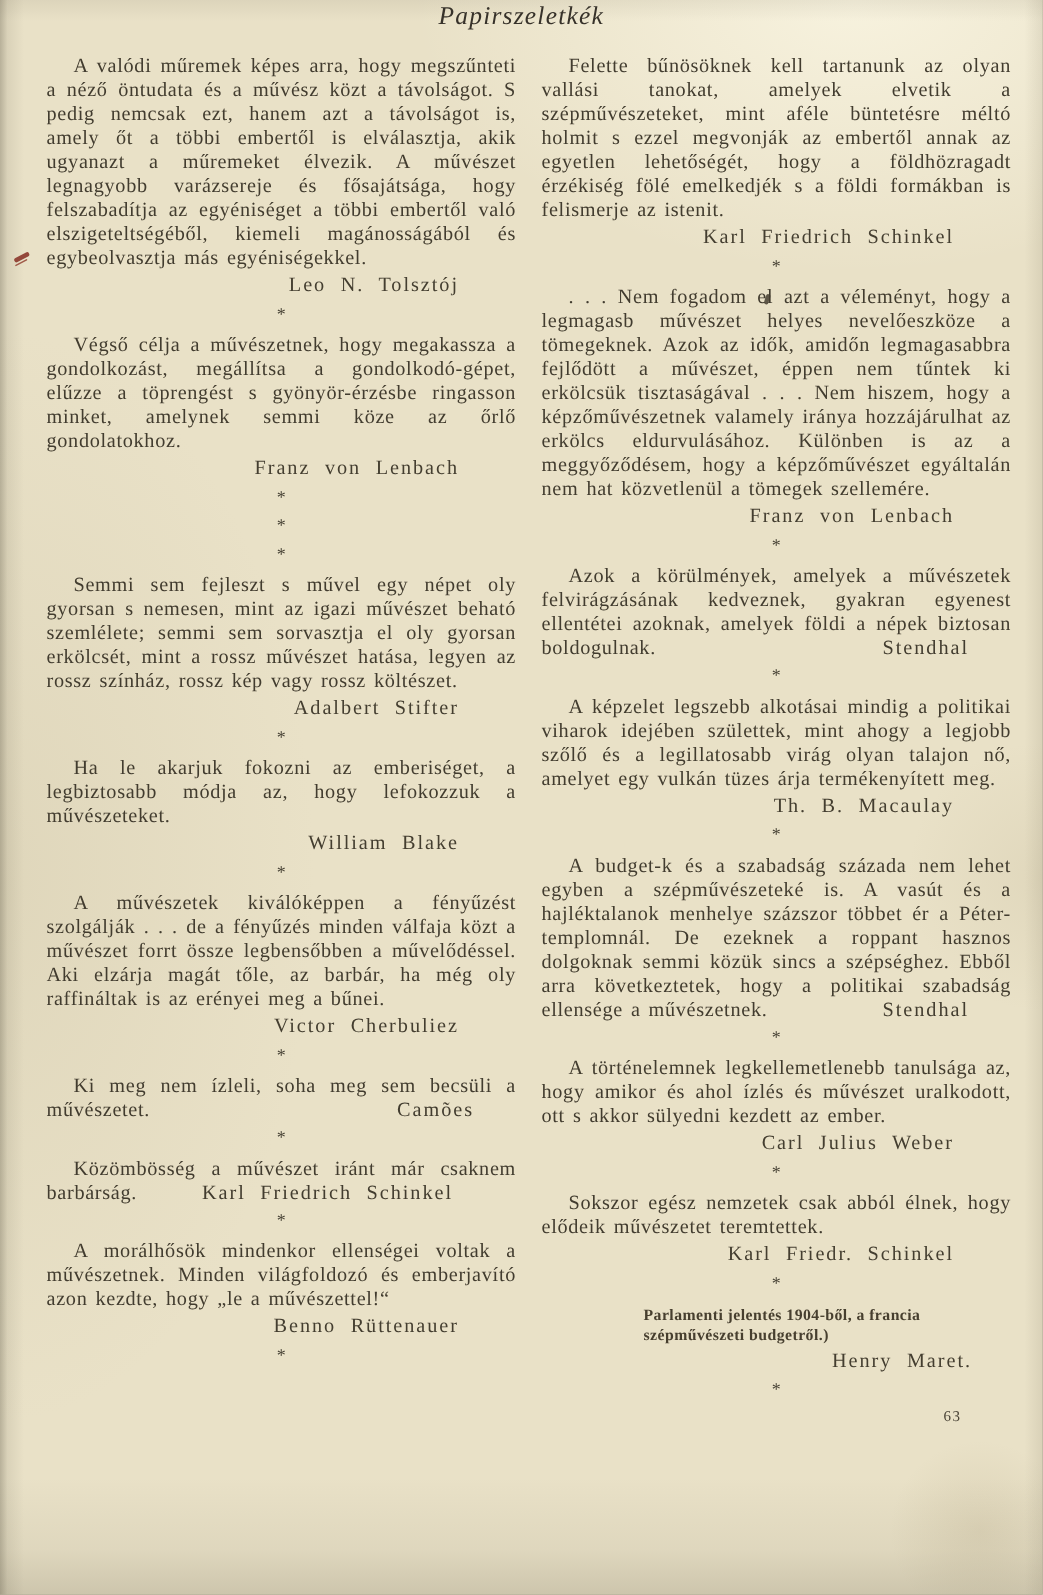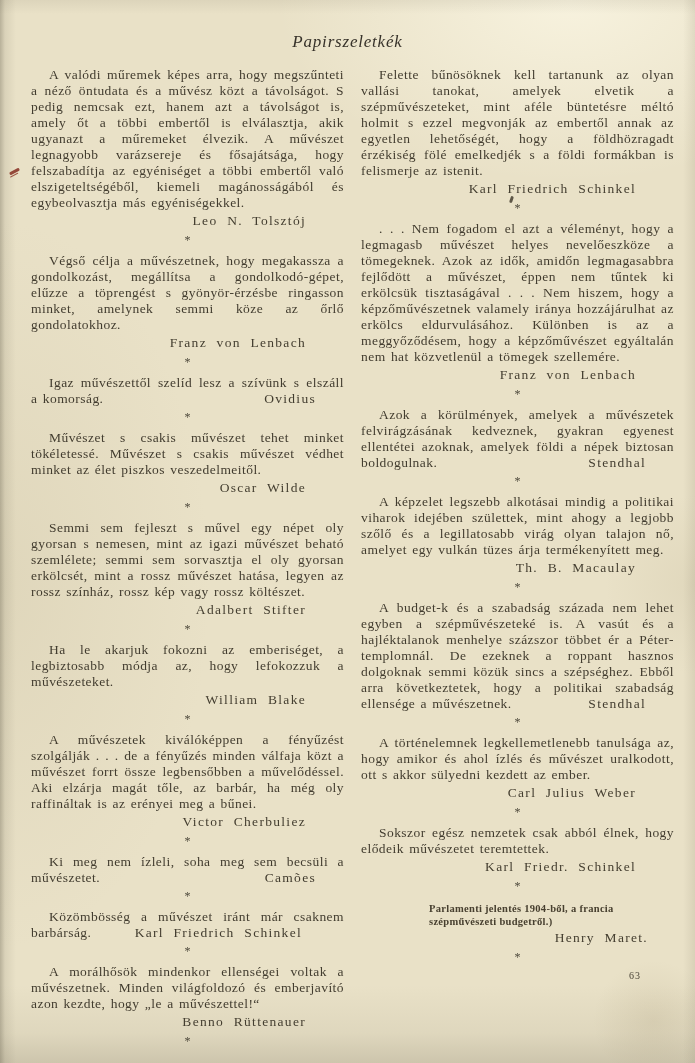--- a/index.html
+++ b/index.html
@@ -21,21 +21,21 @@
       radial-gradient(circle 90px at 100% 55%, rgba(175,162,128,0.15), rgba(175,162,128,0) 100%),
       #e9e1c7;
   }
 
   .page-title {
     text-align:center;
     font-style:italic;
     font-size:17px;
     letter-spacing:0.8px;
     color:#37322a;
-    padding-top:32px;
+    padding-top:1px;
     margin-bottom:15px;
   }
 
   .columns {
     display:flex;
     gap:17px;
     padding:0 21px 0 31px;
   }
   .col { flex:1; min-width:0; }
 
@@ -132,29 +132,22 @@
         <div class="attr">Leo N. Tolsztój</div>
       </div>
       <div class="sep">*</div>
 
       <div class="quote">
         <p class="qtext">Végső célja a művészetnek, hogy megakassza a gondolkozást, megállítsa a gondolkodó-gépet, elűzze a töprengést s gyönyör-érzésbe ringasson minket, amelynek semmi köze az őrlő gondolatokhoz.</p>
         <div class="attr">Franz von Lenbach</div>
       </div>
       <div class="sep">*</div>
 
-      <div class="quote">
-        <p class="qtext"><span>Igaz művészettől szelíd lesz a szívünk s elszáll a komorság.</span><span class="attr-inline">Ovidius</span></p>
-      </div>
-      <div class="sep">*</div>
-
-      <div class="quote">
-        <p class="qtext">Művészet s csakis művészet tehet minket tökéletessé. Művészet s csakis művészet védhet minket az élet piszkos veszedelmeitől.</p>
-        <div class="attr">Oscar Wilde</div>
-      </div>
+      <div class="sep">*</div>
+
       <div class="sep">*</div>
 
       <div class="quote">
         <p class="qtext">Semmi sem fejleszt s művel egy népet oly gyorsan s nemesen, mint az igazi művészet beható szemlélete; semmi sem sorvasztja el oly gyorsan erkölcsét, mint a rossz művészet hatása, legyen az rossz színház, rossz kép vagy rossz költészet.</p>
         <div class="attr">Adalbert Stifter</div>
       </div>
       <div class="sep">*</div>
 
       <div class="quote">
         <p class="qtext">Ha le akarjuk fokozni az emberiséget, a legbiztosabb módja az, hogy lefokozzuk a művészeteket.</p>

